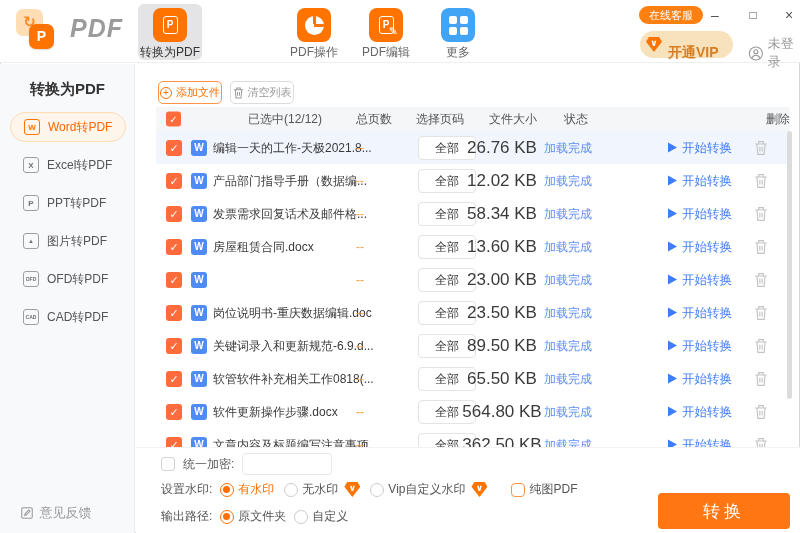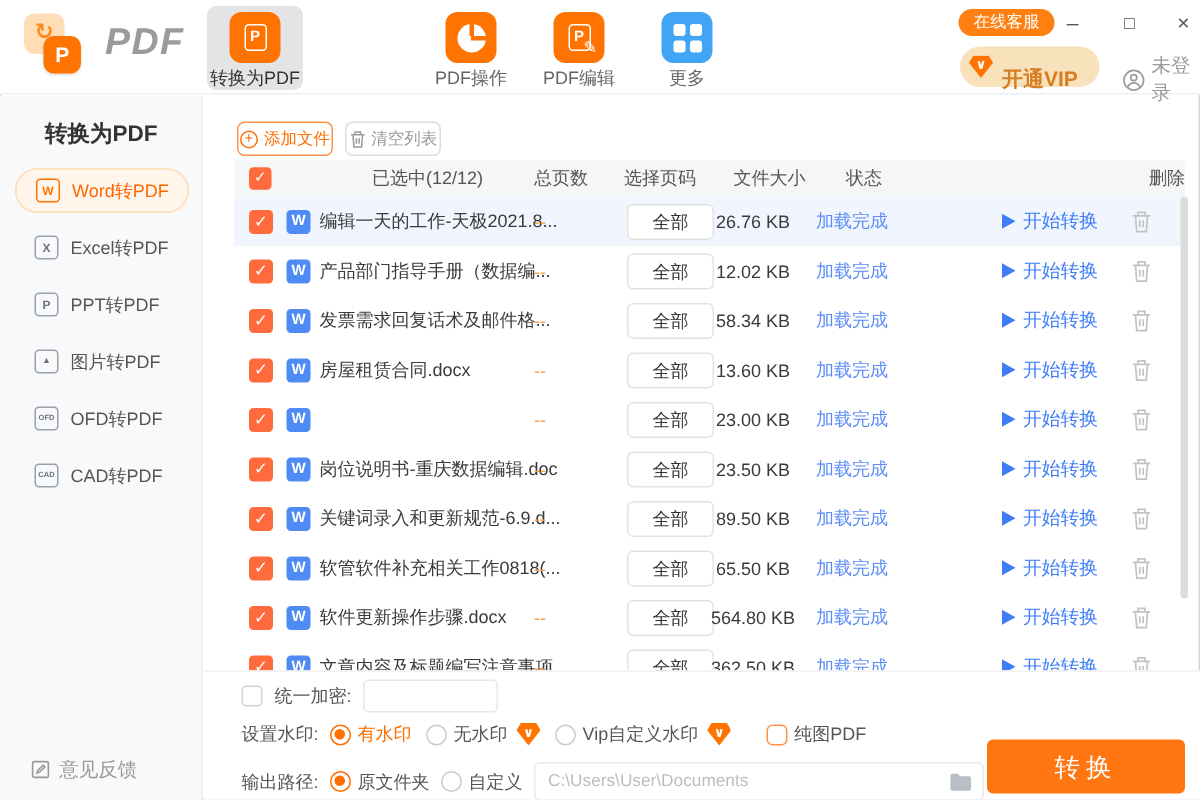--- a/index.html
+++ b/index.html
@@ -65,21 +65,21 @@
   .rows { position:absolute; left:156px; top:131px; width:634px; height:316px; overflow:hidden; }
   .trow { position:relative; width:634px; height:33px; }
   .trow.hl { background:#f1f6fe; }
   .trow > * { position:absolute; top:50%; transform:translateY(-50%); }
   .cbx { width:16px; height:16px; background:#ff6b3d; border-radius:3px; color:#fff; font-size:11px; text-align:center; line-height:16px; cursor:pointer; }
   .trow .cbx { left:10px; }
   .wicon { left:35px; width:16px; height:16px; background:#4e8bf5; border-radius:3px; color:#fff; font-size:10px; font-weight:bold; text-align:center; line-height:16px; }
   .fname { left:57px; width:170px; font-size:12px; color:#3a3a3a; white-space:nowrap; overflow:hidden; }
   .fpages { left:192px; width:24px; text-align:center; color:#ff9a3c; font-size:12px; }
   .frange { left:238px; width:58px; height:24px; line-height:22px; border:1px solid #e3e3e3; border-radius:4px; background:#fff; text-align:center; font-size:12px; color:#333; cursor:pointer;margin-left:24px; }
-  .fsize { left:306px; width:80px; text-align:center; font-size:12px; color:#3a3a3a; }
+  .fsize { left:306px; width:80px; text-align:center; font-size:17px; color:#3a3a3a; }
   .fstatus { left:388px; font-size:12px; color:#5c8df6; }
   .faction { left:512px; display:flex; align-items:center; gap:5px; cursor:pointer; }
   .play { width:0; height:0; border-left:9px solid #3f7df6; border-top:5px solid transparent; border-bottom:5px solid transparent; }
   .faction b { font-weight:normal; font-size:12.5px; color:#3f7df6; }
   .ftrash { left:598px; color:#c3c3c3; cursor:pointer; line-height:0; }
   .scrollbar { position:absolute; left:787px; top:131px; width:5px; height:316px; }
   .scroll-thumb { position:absolute; left:0; top:0; width:5px; height:268px; background:#dcdcdc; border-radius:3px; }
 
   
   .footer { position:absolute; left:136px; top:447px; width:664px; height:86px; background:#fff; border-top:1px solid #f2f2f2; }
@@ -418,23 +418,17 @@
       <span>输出路径:</span>
       <span class="gap8"></span>
       <span class="radio on"></span>
       <span class="gap4"></span>
       <span>原文件夹</span>
       <span class="gap8"></span>
       <span class="radio"></span>
       <span class="gap4"></span>
       <span>自定义</span>
       <span class="gap8"></span>
-      <span class="path-input">
-        <input type="text" placeholder="C:\Users\User\Documents" style="">
-        <span class="folder"><svg width="15" height="13" viewBox="0 0 24 20" fill="#b9bdc4">
-              <path d="M1 3a2 2 0 012-2h6l2.2 2.5H21a2 2 0 012 2V17a2 2 0 01-2 2H3a2 2 0 01-2-2z"></path>
-            </svg></span>
-      </span>
     </div>
     <button class="convert-btn">转换</button>
   </div>
 
 </div>
 
 </body></html>

